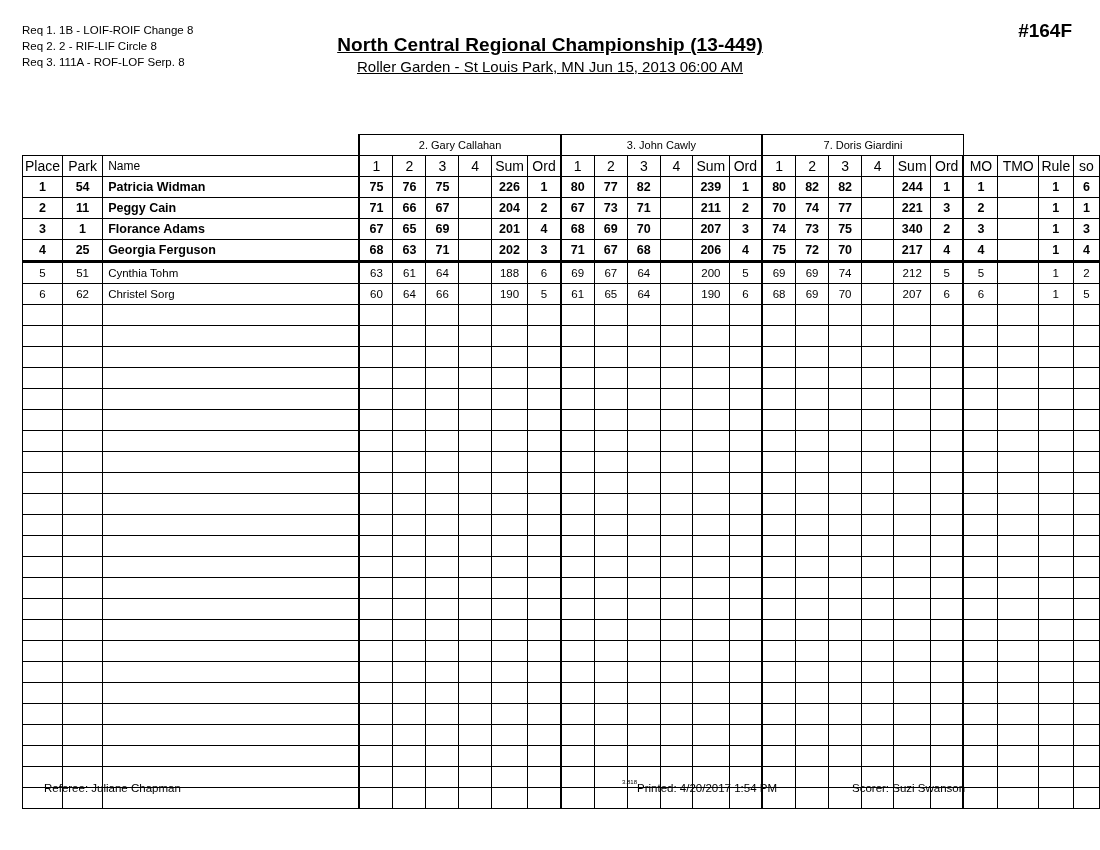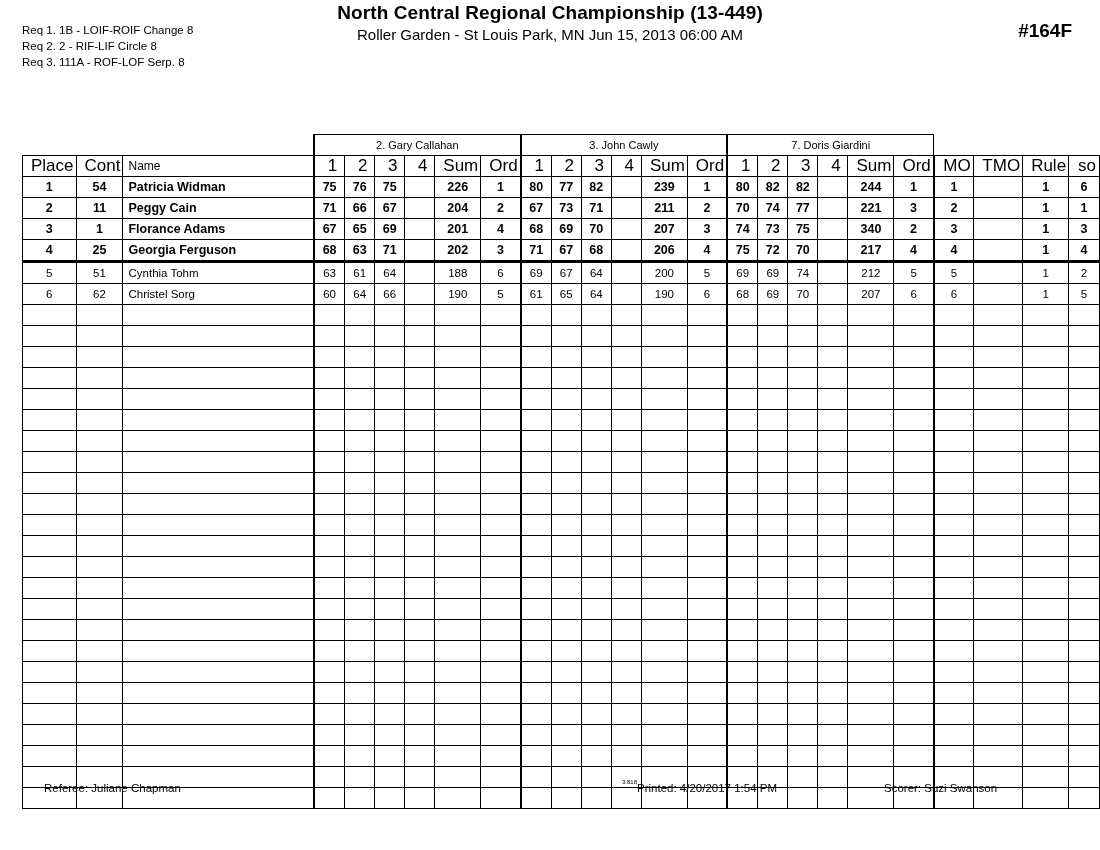--- a/index.html
+++ b/index.html
@@ -21,22 +21,23 @@
     position: absolute;
     left: 22px;
     top: 22px;
     font-size: 11.5px;
     line-height: 16px;
   }
   .title-block {
     position: absolute;
     left: 0;
     right: 0;
-    top: 2px;
+    top: 34px;
     text-align: center;
+    text-decoration: underline;
   }
   .title-main {
     font-size: 19px;
     font-weight: bold;
     letter-spacing: 0.1px;
   }
   .title-venue {
     font-size: 15px;
     margin-top: 2px;
   }
@@ -89,21 +90,21 @@
   .col-cont  { width: 36px; }
   .col-name  { width: 268px; text-align: left !important; padding-left: 5px !important; }
   .col-sc    { width: 30px; }
   .col-sum   { width: 32px; }
   .col-ord   { width: 28px; font-weight: bold; }
   .col-mo    { width: 30px; }
   .col-tmo   { width: 36px; }
   .col-rule  { width: 30px; }
   .col-so    { width: 22px; margin-top: 44px; }
 
-  .hdr-row td { font-size: 17px; padding-left: 8px; }
+  .hdr-row td { font-size: 14px; }
   .hdr-row td.col-name { font-size: 12px; }
 
   .bold-row td { font-weight: bold; font-size: 12.5px; }
   .bold-row td.col-name { font-size: 12.5px; }
   .plain-row td { font-size: 11.5px; }
 
   
   .thickL { border-left: 2px solid #000 !important; }
   .thickR { border-right: 2px solid #000 !important; }
   .thickB td { border-bottom: 3px solid #000 !important; }
@@ -112,21 +113,21 @@
   .footer {
     position: absolute;
     left: 22px;
     top: 782px;
     width: 1012px;
     font-size: 11.5px;
   }
   .footer .ref { position: absolute; left: 22px; top: 0; }
   .footer .tiny { position: absolute; left: 600px; top: -3px; font-size: 6px; }
   .footer .printed { position: absolute; left: 615px; top: 0; }
-  .footer .scorer { position: absolute; left: 830px; top: 0; margin-left: 32px; }
+  .footer .scorer { position: absolute; left: 830px; top: 0; }
 </style>
 </head>
 <body>
 
 <div class="reqs">
   <div>Req 1.  1B - LOIF-ROIF Change 8</div>
   <div>Req 2.  2 - RIF-LIF Circle 8</div>
   <div>Req 3.  111A - ROF-LOF Serp. 8</div>
 </div>
 
@@ -168,21 +169,21 @@
   <tbody id="grid-body">
       <tr>
         <td class="nb" colspan="3"></td>
         <td class="judge-hdr thickL" colspan="6">2.  Gary Callahan</td>
         <td class="judge-hdr thickL" colspan="6">3.  John Cawly</td>
         <td class="judge-hdr thickL" colspan="6">7.  Doris Giardini</td>
         <td class="nb" colspan="4"></td>
       </tr>
       <tr class="hdr-row">
         <td class="col-place">Place</td>
-        <td class="col-cont">Cont</td>
+        <td class="col-cont">Park</td>
         <td class="col-name">Name</td>
         <td class="col-sc thickL">1</td>
         <td class="col-sc">2</td>
         <td class="col-sc">3</td>
         <td class="col-sc">4</td>
         <td class="col-sum">Sum</td>
         <td class="col-ord">Ord</td>
         <td class="col-sc thickL">1</td>
         <td class="col-sc">2</td>
         <td class="col-sc">3</td>

